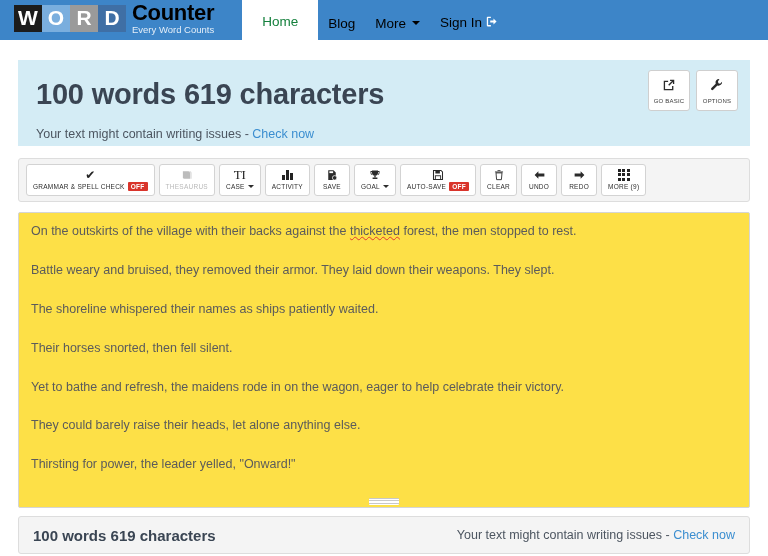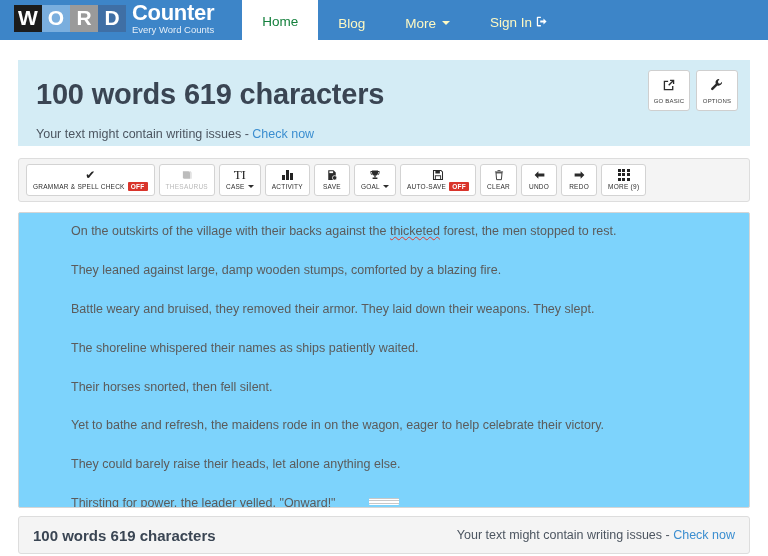--- a/index.html
+++ b/index.html
@@ -37,44 +37,44 @@
   }
   .lt-w { background: #1c1c1c; }
   .lt-o { background: #7aaede; }
   .lt-r { background: #9a9a9a; }
   .lt-d { background: #3f6fa5; }
   .logo-word {
     margin-left: 6px;
     line-height: 1;
   }
   .logo-word .lw-main {
-    color: #ffffff;
+    color: #000000;
     font-size: 22px;
     font-weight: bold;
     letter-spacing: -0.3px;
     display: block;
   }
   .logo-word .lw-sub {
     color: #e4eef8;
     font-size: 9.5px;
     font-weight: normal;
     display: block;
     margin-top: 1px;
   }
 
   .nav-items {
     display: flex;
     align-items: flex-end;
     margin-left: 28px;
     height: 40px;
   }
   .nav-item {
-    color: #fef9c3;
+    color: #000000;
     font-size: 13.5px;
-    padding: 10px 20px;
+    padding: 10px 10px;
     cursor: pointer;
     white-space: nowrap;
     line-height: 1;
     display: flex;
     align-items: center;
     gap: 4px;
   }
   .nav-item.active {
     background: #ffffff;
     color: #15803d;
@@ -234,27 +234,26 @@
     gap: 1.5px;
   }
   .icon-grid i { background: #232323; display: block; width: 3px; height: 3px; }
   
   .icon-bars { display: flex; align-items: flex-end; gap: 1.5px; height: 11px; }
   .icon-bars i { display: block; width: 2.5px; background: #232323; }
 
   
   .editor-panel {
     margin-top: 10px;
-    background: #7dd3fc;
+    background: #fde047;
     border: 1px solid #d5d5d5;
     border-radius: 2px;
     height: 296px;
     position: relative;
     overflow: hidden;
-    padding-left: 40px;
   }
   .editor-text {
     padding: 10px 12px 0 12px;
     font-size: 12.5px;
     color: #5b5b5b;
     line-height: 1.35;
   }
   .editor-text p {
     margin: 0 0 22px 0;
   }
@@ -496,21 +495,20 @@
         </span>
         <span class="tb-label">MORE (9)</span>
       </div>
 
     </div>
   </div>
 
   <div class="editor-panel">
     <div class="editor-text">
       <p><span>On the outskirts of the village with their backs against the </span><span class="misspelled">thicketed</span><span> forest, the men stopped to rest.</span></p>
-      <p>They leaned against large, damp wooden stumps, comforted by a blazing fire.</p>
       <p>Battle weary and bruised, they removed their armor. They laid down their weapons. They slept.</p>
       <p>The shoreline whispered their names as ships patiently waited.</p>
       <p>Their horses snorted, then fell silent.</p>
       <p>Yet to bathe and refresh, the maidens rode in on the wagon, eager to help celebrate their victory.</p>
       <p>They could barely raise their heads, let alone anything else.</p>
       <p>Thirsting for power, the leader yelled,  "Onward!"</p>
 
     </div>
     <div class="resize-grip"></div>
   </div>

